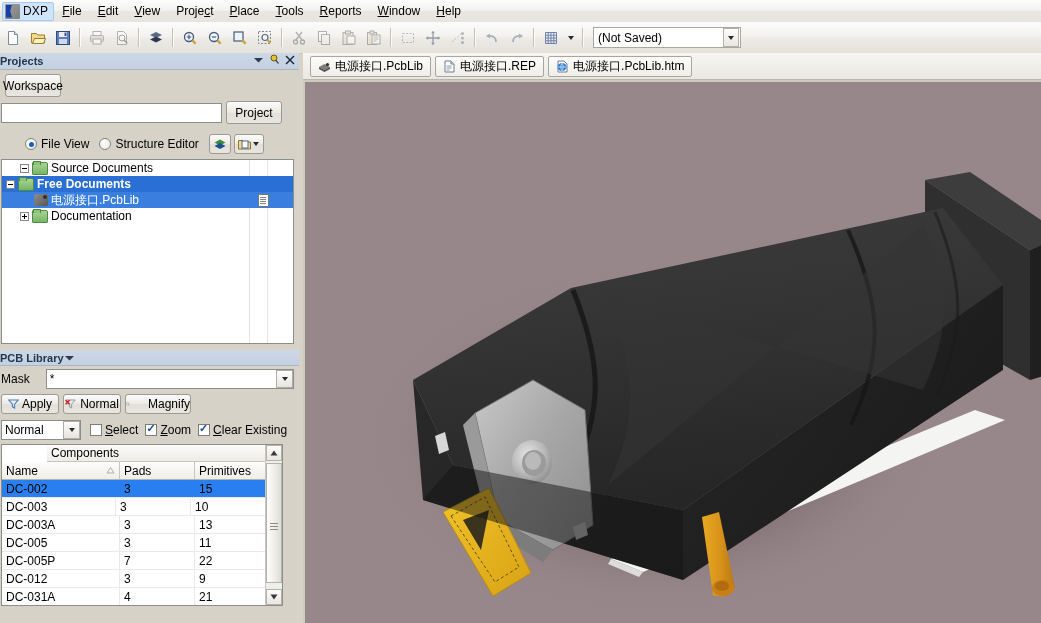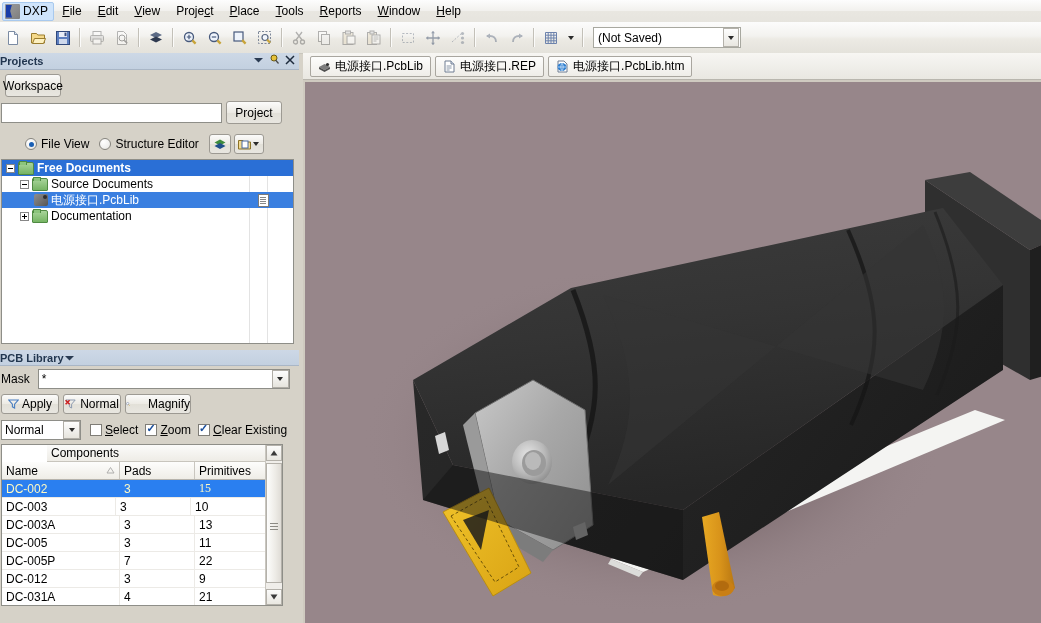--- a/index.html
+++ b/index.html
@@ -186,21 +186,21 @@
     padding-left: 4px; font-size: 12px;
   }
   .col-head {
     height: 17px; display: flex; align-items: center;
     background: linear-gradient(to bottom,#fdfdfc,#efedE7);
     border-bottom: 1px solid #b6b3ac; font-size: 12px;
   }
   .col-head .c { padding-left: 4px; box-sizing: border-box; border-right: 1px solid #c9c6bf; height: 17px; display:flex; align-items:center; position: relative;}
   .grid-row { height: 17px; display: flex; align-items: center; font-size: 12px; border-bottom: 1px solid #eceae6; }
   .grid-row .c { padding-left: 4px; box-sizing: border-box; border-right: 1px solid #eceae6; height: 17px; display:flex; align-items:center;}
-  .grid-row.sel { background: #2a7ff0; color: #fef9c3; }
+  .grid-row.sel { background: #2a7ff0; color: #000000; }
   .grid-row.sel .c { border-right-color: #2a7ff0; }
 
   .vscroll {
     position: absolute; right: 0; top: 0; width: 16px; bottom: 0;
     background: #f0eeea; border-left: 1px solid #c9c6bf;
   }
   .vs-btn {
     width: 16px; height: 16px;
     background: linear-gradient(to bottom,#fbfbfa,#e9e7e1);
     border: 1px solid #b4b1aa; box-sizing: border-box;
@@ -482,29 +482,29 @@
               <path d="M.5 2.5h4.5l1 1.5h6.5v7h-12z" fill="#f2d98f" stroke="#8c7226"></path>
               <rect x="4" y="3" width="6" height="7" fill="#fff" stroke="#4a6aa0"></rect>
             </svg>
           <span class="caret-dn" style="margin-left:1px"></span>
         </span>
       </div>
 
       <div class="tree">
         <div class="tcol-div" style="left:247px"></div>
         <div class="tcol-div" style="left:265px"></div>
+        <div class="tnode" style="padding-left:18px;">
+          <span class="expander"></span>
+          <span class="folder"></span>
+          <span>Source Documents</span>
+        </div>
         <div class="tnode sel" style="padding-left:4px;">
           <span class="expander"></span>
           <span class="folder"></span>
           <span style="font-weight:bold">Free Documents</span>
-        </div>
-        <div class="tnode" style="padding-left:18px;">
-          <span class="expander"></span>
-          <span class="folder"></span>
-          <span>Source Documents</span>
         </div>
         <div class="tnode sel2" style="padding-left:32px;">
           <span class="pcbicon"></span>
           <span>电源接口.PcbLib</span>
           <span class="docicon"></span>
         </div>
         <div class="tnode" style="padding-left:18px;">
           <span class="expander plus"></span>
           <span class="folder"></span>
           <span>Documentation</span>
@@ -518,21 +518,21 @@
         <span style="display:inline-flex">
             <svg width="11" height="8" viewBox="0 0 11 8">
               <path d="M1 2l4.5 4.5L10 2z" fill="#2a3b52"></path>
             </svg>
           </span>
       </span>
     </div>
 
     <div class="panel-body" style="padding-top:3px;">
       <div class="row" style="margin-bottom:5px;">
-        <span class="lbl" style="margin-right:8px;">Mask</span>
+        <span class="lbl" style="margin-right:16px;">Mask</span>
         <div class="inp" style="width:252px;">
           <span>*</span>
           <span class="drop">
               <span class="caret-dn"></span>
             </span>
         </div>
       </div>
 
       <div class="row" style="margin-bottom:6px;">
         <div class="btn" style="width:58px;height:20px;gap:3px;">
@@ -583,21 +583,21 @@
                 <path d="M4.5 0.5L8 6H1z" fill="none" stroke="#777"></path>
               </svg>
           </span>
           <span class="c" style="width:75px;">Pads</span>
           <span class="c" style="width:72px;border-right:none;">Primitives</span>
         </div>
 
         <div class="grid-row sel" style="width:265px;">
           <span class="c" style="width:118px;">DC-002</span>
           <span class="c" style="width:75px;">3</span>
-          <span class="c" style="width:72px;border-right:none;font-family:Liberation Serif, serif;">15</span>
+          <span class="c" style="width:72px;border-right:none;">15</span>
         </div>
         <div class="grid-row" style="width:265px;">
           <span class="c" style="width:114px;">DC-003</span>
           <span class="c" style="width:75px;">3</span>
           <span class="c" style="width:72px;border-right:none;">10</span>
         </div>
         <div class="grid-row" style="width:265px;">
           <span class="c" style="width:118px;">DC-003A</span>
           <span class="c" style="width:75px;">3</span>
           <span class="c" style="width:72px;border-right:none;">13</span>

